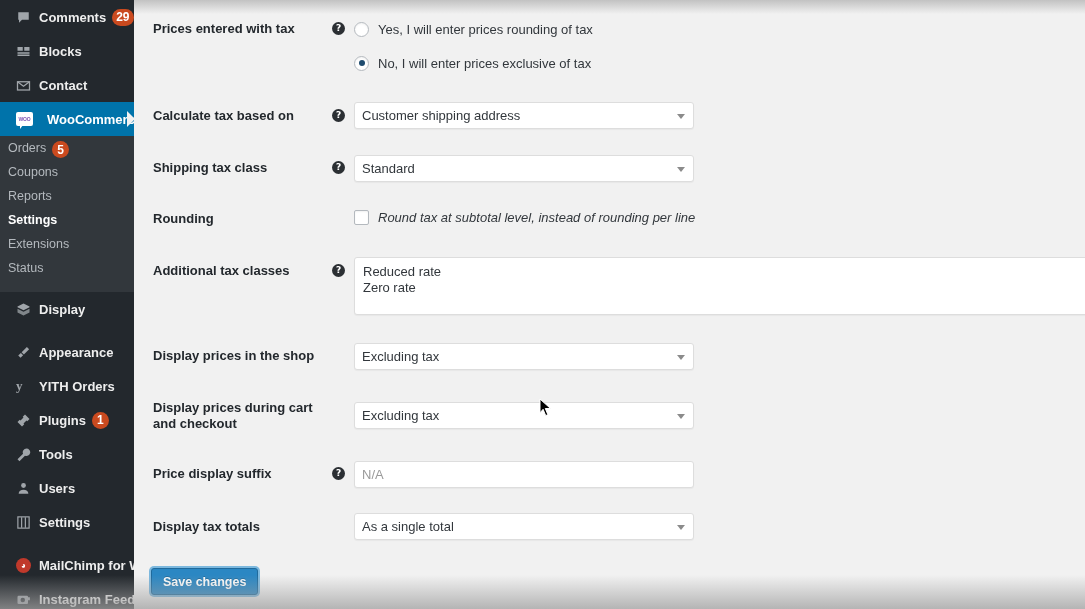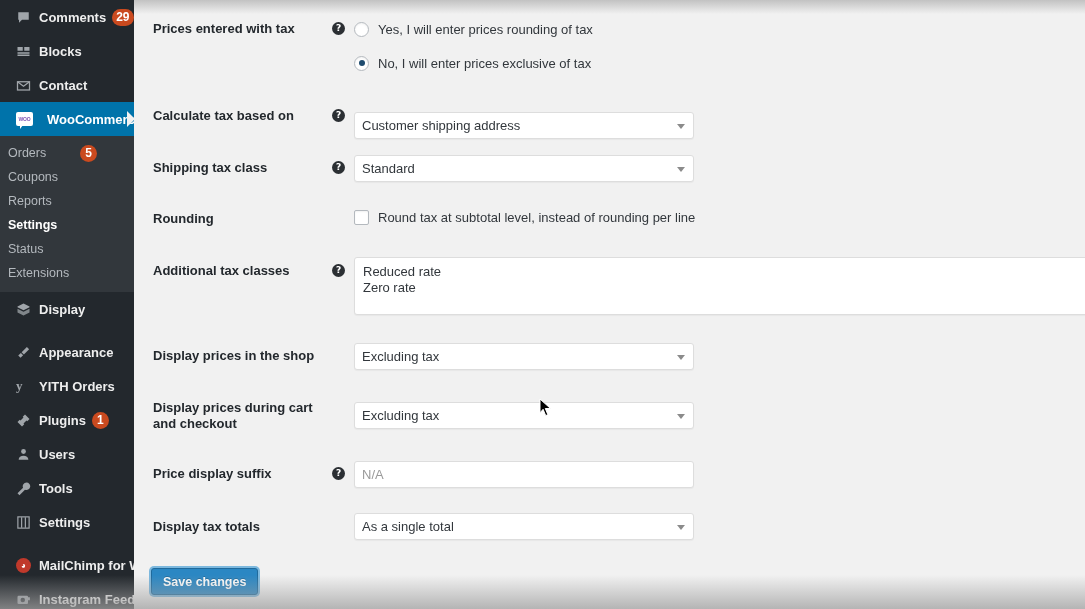--- a/index.html
+++ b/index.html
@@ -68,27 +68,26 @@
     border-width: 8px 0 8px 8px;
     border-color: transparent transparent transparent #f1f1f1;
   }
 
   .submenu {
     background: #32373c;
     padding: 5px 0 7px 0;
   }
   .sub-item {
     display: flex;
-    align-items: center;
+    align-items: flex-start;
     height: 24px;
     padding-left: 8px;
     color: #b4b9be;
     font-size: 12.5px;
     white-space: nowrap;
-    gap: 28px;
   }
   .sub-item.current { color: #fff; font-weight: bold; }
 
   .badge {
     display: inline-flex;
     align-items: center;
     justify-content: center;
     min-width: 17px;
     height: 17px;
     padding: 0 4px;
@@ -372,24 +371,24 @@
       <div class="sub-item">
         <span>Coupons</span>
       </div>
       <div class="sub-item">
         <span>Reports</span>
       </div>
       <div class="sub-item current">
         <span>Settings</span>
       </div>
       <div class="sub-item">
+        <span>Extensions</span>
+      </div>
+      <div class="sub-item">
         <span>Status</span>
-      </div>
-      <div class="sub-item">
-        <span>Extensions</span>
       </div>
     </div>
 
     <div class="menu-item">
       <span class="mi-icon">
         <svg width="15" height="15" viewBox="0 0 20 20" fill="currentColor" aria-hidden="true">
           <path d="M10 2L2 6v1l8 4 8-4V6z"></path>
             <path d="M2 9v5l8 4 8-4V9l-8 4z" opacity=".75"></path>
         </svg>
       </span>
@@ -421,34 +420,34 @@
           <path d="M12 2l6 6-3 3-1-1-4 4 1 1-3 3-6-6 3-3 1 1 4-4-1-1z"></path>
         </svg>
       </span>
       <span class="mi-label">Plugins</span>
       <span class="badge">1</span>
     </div>
 
     <div class="menu-item">
       <span class="mi-icon">
         <svg width="15" height="15" viewBox="0 0 20 20" fill="currentColor" aria-hidden="true">
+          <path d="M14 2a5 5 0 00-4.6 7L2 16.4 4.6 19l7.4-7.4A5 5 0 1014 2z"></path>
+        </svg>
+      </span>
+      <span class="mi-label">Tools</span>
+    </div>
+
+    <div class="menu-item">
+      <span class="mi-icon">
+        <svg width="15" height="15" viewBox="0 0 20 20" fill="currentColor" aria-hidden="true">
           <circle cx="10" cy="6" r="3.2"></circle>
             <path d="M3.5 17c0-3.6 2.9-5.5 6.5-5.5s6.5 1.9 6.5 5.5z"></path>
         </svg>
       </span>
       <span class="mi-label">Users</span>
-    </div>
-
-    <div class="menu-item">
-      <span class="mi-icon">
-        <svg width="15" height="15" viewBox="0 0 20 20" fill="currentColor" aria-hidden="true">
-          <path d="M14 2a5 5 0 00-4.6 7L2 16.4 4.6 19l7.4-7.4A5 5 0 1014 2z"></path>
-        </svg>
-      </span>
-      <span class="mi-label">Tools</span>
     </div>
 
     <div class="menu-item">
       <span class="mi-icon">
         <svg width="15" height="15" viewBox="0 0 20 20" fill="none" stroke="currentColor" stroke-width="1.6" aria-hidden="true">
           <rect x="2.5" y="2.5" width="15" height="15"></rect>
             <path d="M7.5 3v14M12.5 3v14"></path>
         </svg>
       </span>
       <span class="mi-label">Settings</span>
@@ -489,21 +488,21 @@
         <label class="radio-line">
           <span class="radio-box checked"></span>
           <span>No, I will enter prices exclusive of tax</span>
         </label>
       </div>
     </div>
 
     <div class="form-row" style="top:108px;">
       <div class="row-label">Calculate tax based on</div>
       <div class="help-icon" style="left:198px; top:1px;">?</div>
-      <div class="ctl" style="top:-6px;margin-top:10px;">
+      <div class="ctl" style="top:-6px;">
         <span class="select-wrap">
           <select class="wc-select">
             <option>Customer shipping address</option>
           </select>
           <span class="select-arrow"></span>
         </span>
       </div>
     </div>
 
     <div class="form-row" style="top:160px;">
@@ -514,21 +513,21 @@
           <select class="wc-select">
             <option>Standard</option>
           </select>
           <span class="select-arrow"></span>
         </span>
       </div>
     </div>
 
     <div class="form-row" style="top:211px;">
       <div class="row-label">Rounding</div>
-      <div class="ctl" style="top:-1px;">
+      <div class="ctl" style="top:-1px;font-style:italic;">
         <label class="check-line">
           <span class="check-box"></span>
           <span>Round tax at subtotal level, instead of rounding per line</span>
         </label>
       </div>
     </div>
 
     <div class="form-row" style="top:263px;">
       <div class="row-label">Additional tax classes</div>
       <div class="help-icon" style="left:198px; top:1px;">?</div>

